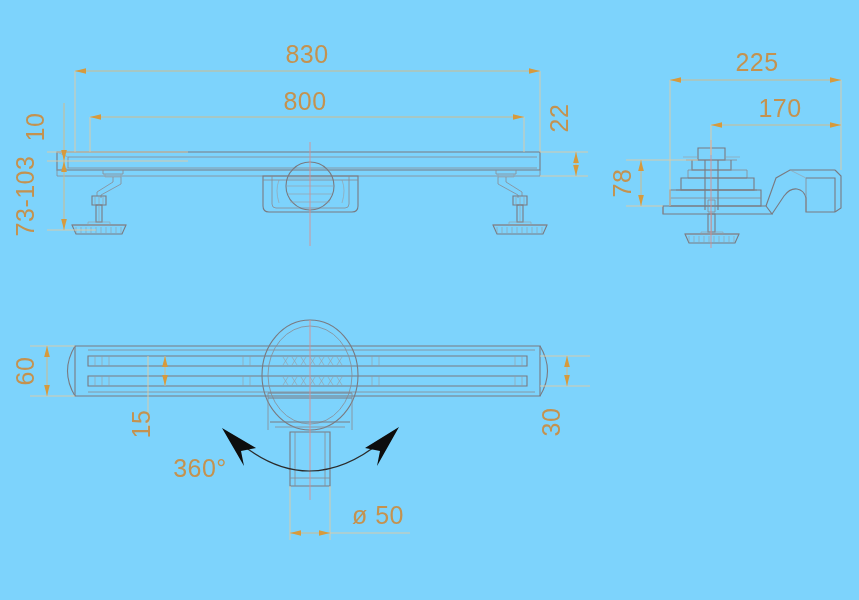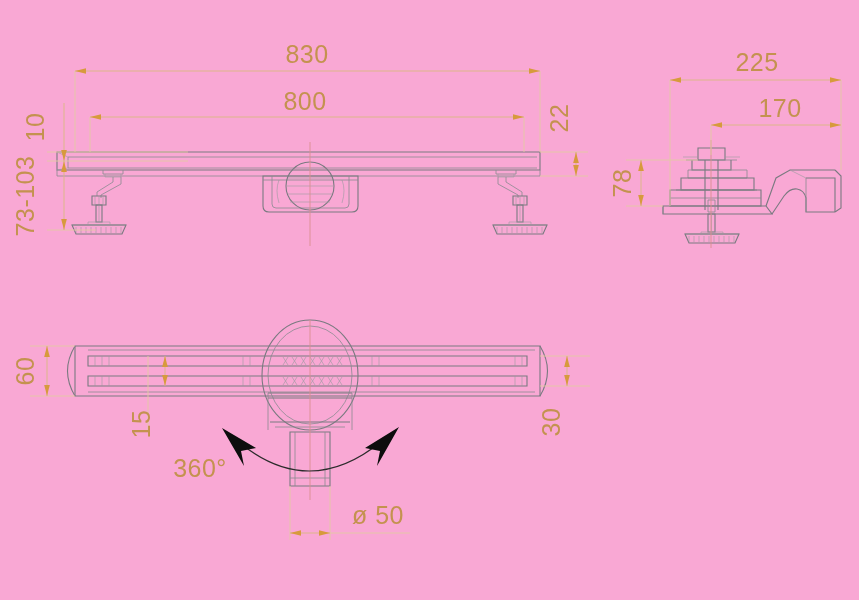--- a/index.html
+++ b/index.html
@@ -1,19 +1,19 @@
 <!DOCTYPE html>
 <html><head>
 <meta charset="utf-8">
 <title>Linear Shower Drain Technical Drawing</title>
 <style>
   html,body{margin:0;padding:0;background:#ffffff;}
   body{width:859px;height:600px;overflow:hidden;
        font-family:"Liberation Sans","DejaVu Sans",sans-serif;}
-  #sheet{position:relative;width:859px;height:600px;background:#f9a8d4;}
+  #sheet{position:relative;width:859px;height:600px;background:#7dd3fc;}
   svg#drawing{position:absolute;left:0;top:0;width:859px;height:600px;display:block;}
   .dimtext{
     font-family:"Liberation Sans","DejaVu Sans",sans-serif;
     fill:#c4924f;
     font-size:25px;
     letter-spacing:0.5px;
   }
   .ln{fill:none;stroke:#7a7a80;stroke-width:1.1;}
   .ln-thin{fill:none;stroke:#8a8a90;stroke-width:0.8;}
   .ln-fine{fill:none;stroke:#9a9aa0;stroke-width:0.6;}

